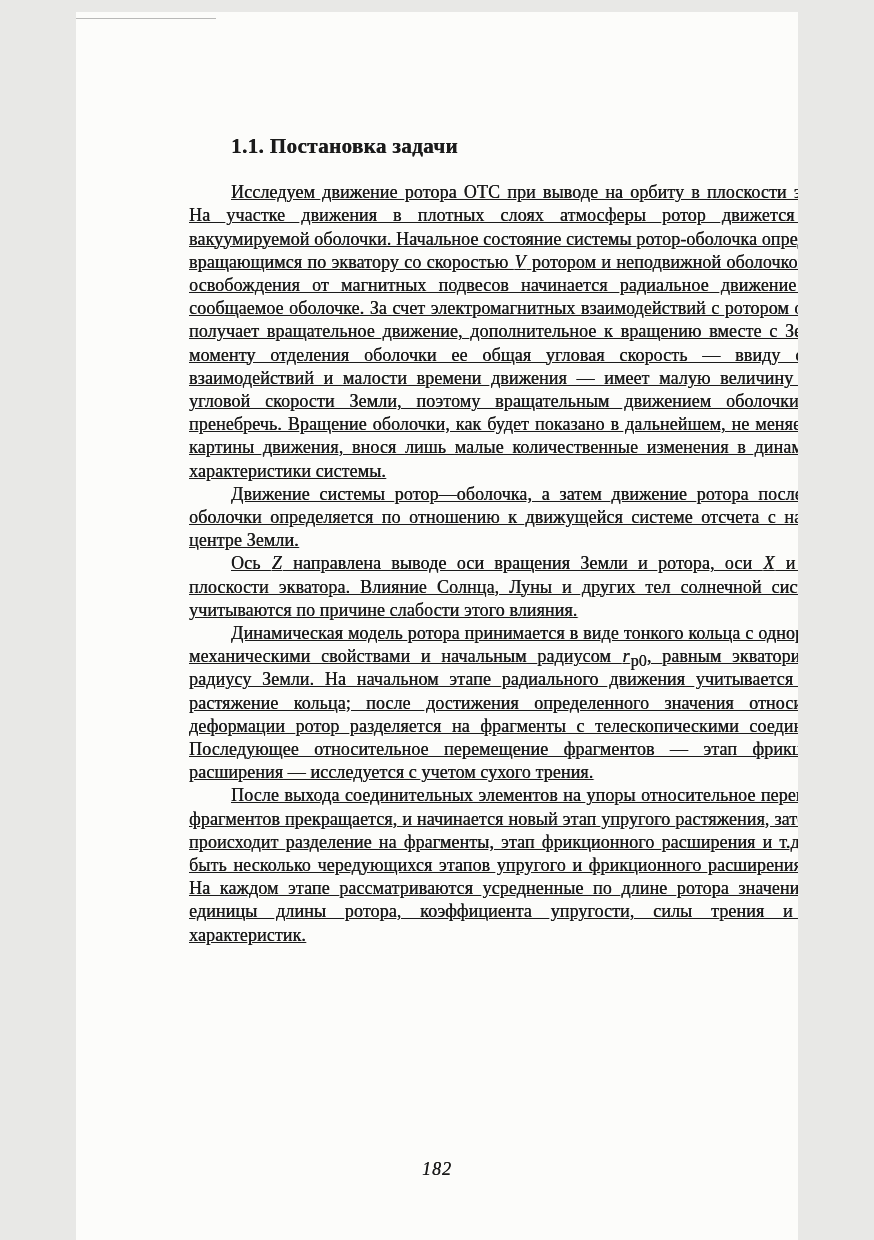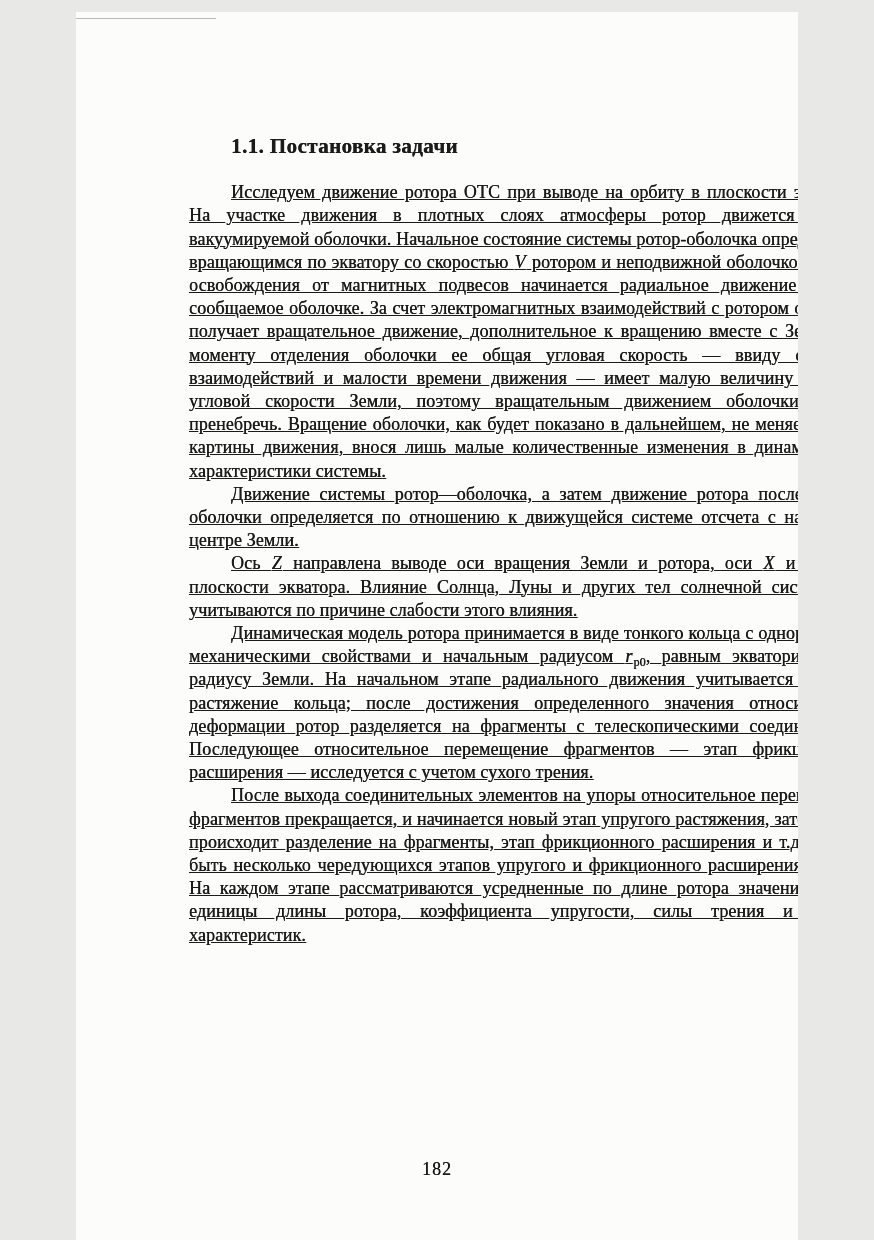--- a/index.html
+++ b/index.html
@@ -48,32 +48,33 @@
   .body-text p {
     margin: 0;
     text-indent: 42px;
     text-decoration: underline;
   }
   .body-text i {
     font-style: italic;
     padding: 0 1px;
   }
   .body-text sub {
-    font-size: 12px;
+    font-size: 16px;
     line-height: 0;
     vertical-align: -4px;
   }
   .page-number {
     position: absolute;
     bottom: 72px;
     left: 0;
     width: 100%;
     text-align: center;
     font-size: 18px;
     letter-spacing: 1px;
+    font-style: italic;
   }
 </style>
 </head>
 <body>
 
 <div class="page">
   <div class="scan-edge-top"></div>
   <h1 class="heading">1.1. Постановка задачи</h1>
   <div class="body-text">
       <p><span>Исследуем движение ротора ОТС при выводе на орбиту в плоскости экватора. На участке движения в плотных слоях атмосферы ротор движется внутри вакуумируемой оболочки. Начальное состояние системы ротор-оболочка определяется вращающимся по экватору со скоростью </span><i>V</i><span> ротором и неподвижной оболочкой. После освобождения от магнитных подвесов начинается радиальное движение ротора, сообщаемое оболочке. За счет электромагнитных взаимодействий с ротором оболочка получает вращательное движение, дополнительное к вращению вместе с Землей. К моменту отделения оболочки ее общая угловая скорость — ввиду слабости взаимодействий и малости времени движения — имеет малую величину порядка угловой скорости Земли, поэтому вращательным движением оболочки можно пренебречь. Вращение оболочки, как будет показано в дальнейшем, не меняет общей картины движения, внося лишь малые количественные изменения в динамические характеристики системы.</span></p>

